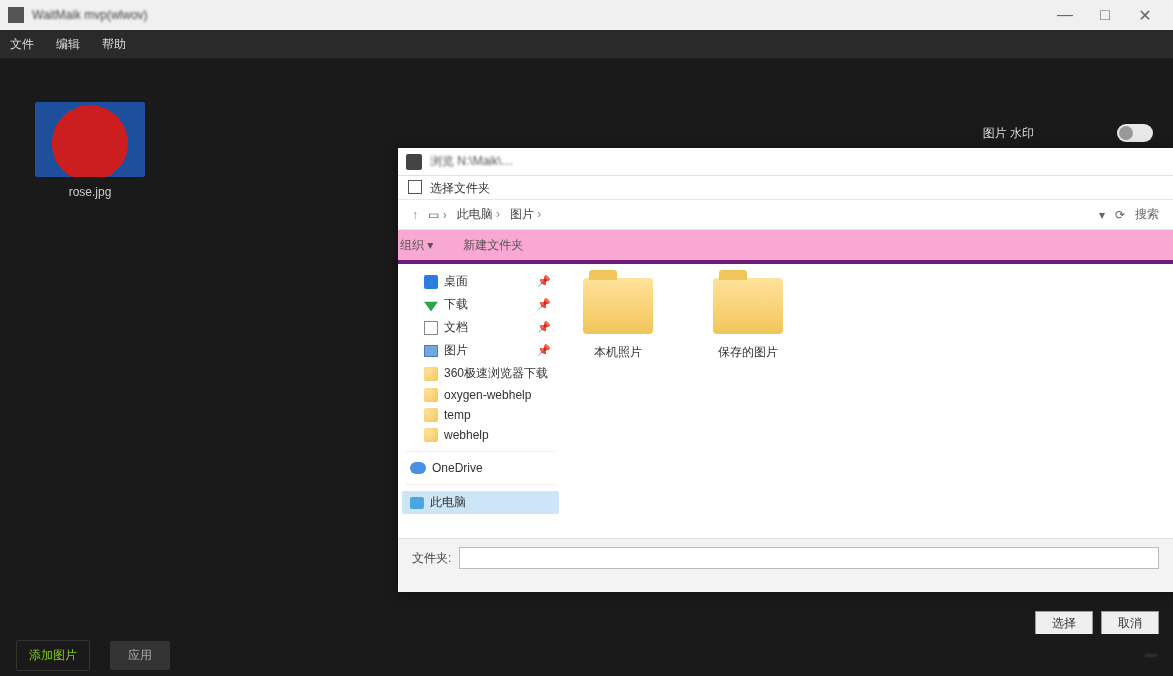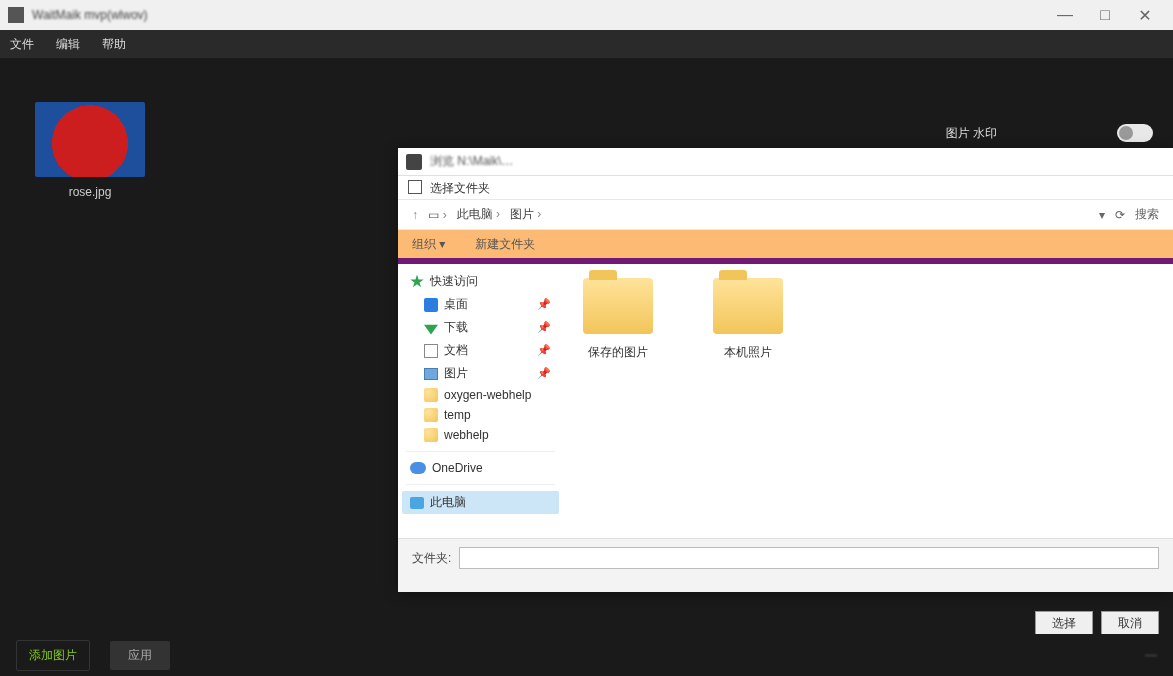--- a/index.html
+++ b/index.html
@@ -14,21 +14,21 @@
 .menubar { height:28px; background:#2a2a2a; color:#ddd; display:flex; align-items:center; padding:0 10px; gap:22px; }
 .menubar span { cursor:default; }
 
 .content { position:absolute; top:58px; left:0; right:0; bottom:42px; }
 
 .thumb-area { position:absolute; top:20px; left:20px; width:140px; text-align:center; color:#ccc;margin-top:24px; }
 .thumb-img { width:110px; height:75px; margin:0 auto 8px; border-radius:2px;
   background:radial-gradient(circle at 50% 55%, #cc1e1e 0 38px, #1e4f9c 38px 80px, #1a1a1a 80px); }
 .thumb-label { margin-top:6px; }
 
-.toggle-row { position:absolute; top:66px; right:20px; display:flex; align-items:center; gap:120px; color:#ddd; }
+.toggle-row { position:absolute; top:66px; right:20px; display:flex; align-items:center; gap:83px; color:#ddd; }
 .switch { width:36px; height:18px; background:#e8e8e8; border-radius:9px; position:relative; }
 .switch::after { content:""; position:absolute; left:2px; top:2px; width:14px; height:14px; background:#999; border-radius:50%; }
 
 .footer { position:absolute; left:0; right:0; bottom:0; height:42px; background:#1a1a1a; display:flex; align-items:center; padding:0 16px; gap:20px; }
 .footer .btn-ghost { padding:6px 12px; color:#84cc16; border:1px solid #333; border-radius:2px; cursor:default; }
 .footer .btn-dark  { padding:6px 18px; background:#333; color:#aaa; border-radius:2px; cursor:default; }
 .footer .status { margin-left:auto; color:#666; filter:blur(1px); }
 
 
 .picker { position:absolute; left:398px; top:90px; right:0; bottom:42px; background:#f7f7f7; box-shadow:0 2px 12px rgba(0,0,0,.4); }
@@ -39,21 +39,21 @@
 .picker-sub { height:24px; display:flex; padding:4px 10px; background:#fff; border-bottom:1px solid #e8e8e8; }
 .picker-sub .cube { width:14px; height:14px; border:1px solid #555; margin-right:8px; }
 .picker-sub span { color:#333; }
 
 .crumbs { height:30px; display:flex; align-items:center; padding:0 14px; gap:10px; background:#fff; border-bottom:1px solid #e8e8e8; color:#444; }
 .crumbs .nav-arrow { color:#888; }
 .crumbs .seg::after { content:" ›"; color:#888; }
 .crumbs .spacer { flex:1; }
 .crumbs .ico { color:#666; }
 
-.toolbar-row { height:34px; display:flex; align-items:center; gap:30px; padding:0 14px; color:#555; background:#fdba74; border-bottom:6px solid #701a75; }
+.toolbar-row { height:34px; display:flex; align-items:center; gap:30px; padding:0 2px; color:#555; background:#f9a8d4; border-bottom:4px solid #701a75; }
 
 .body-row { display:flex; height:calc(100% - 28px - 24px - 30px - 34px - 54px); background:#fff; }
 
 .tree { width:165px; padding:6px 4px; overflow:auto; }
 .tree-item { display:flex; align-items:center; gap:6px; padding:3px 8px; color:#333; cursor:default; border-radius:2px; }
 .tree-item.sel { background:#cde6f7; }
 .tree-item .pin { margin-left:auto; color:#888; font-size:11px; }
 .indent { padding-left:22px; }
 .ic { width:14px; height:14px; display:inline-block; }
 .ic-star   { background:#2ea44f; clip-path:polygon(50% 0,61% 35%,98% 35%,68% 57%,79% 91%,50% 70%,21% 91%,32% 57%,2% 35%,39% 35%); }
@@ -131,43 +131,43 @@
       <span class="ico">搜索</span>
     </div>
 
     <div class="toolbar-row">
       <span>组织 ▾</span>
       <span>新建文件夹</span>
     </div>
 
     <div class="body-row">
       <div class="tree">
-        <div class="tree-item">
-            <span class="ic ic-star"></span>
-            <span>快速访问</span>
-          </div>
         <div class="tree-item indent">
             <span class="ic ic-desk"></span>
             <span>桌面</span>
             <span class="pin">📌</span>
           </div>
         <div class="tree-item indent">
             <span class="ic ic-down"></span>
             <span>下载</span>
             <span class="pin">📌</span>
           </div>
         <div class="tree-item indent">
             <span class="ic ic-doc"></span>
             <span>文档</span>
             <span class="pin">📌</span>
           </div>
         <div class="tree-item indent">
             <span class="ic ic-pic"></span>
             <span>图片</span>
             <span class="pin">📌</span>
+          </div>
+        <div class="tree-item indent">
+            <span class="ic ic-fold"></span>
+            <span>360极速浏览器下载</span>
           </div>
         <div class="tree-item indent">
             <span class="ic ic-fold"></span>
             <span>oxygen-webhelp</span>
           </div>
         <div class="tree-item indent">
             <span class="ic ic-fold"></span>
             <span>temp</span>
           </div>
         <div class="tree-item indent">
@@ -183,25 +183,25 @@
         <div class="tree-item sel">
             <span class="ic ic-pc"></span>
             <span>此电脑</span>
           </div>
 
       </div>
 
       <div class="folder-pane">
         <div class="folder">
           <div class="folder-icon"></div>
-          <div class="folder-label">保存的图片</div>
+          <div class="folder-label">本机照片</div>
         </div>
         <div class="folder">
           <div class="folder-icon"></div>
-          <div class="folder-label">本机照片</div>
+          <div class="folder-label">保存的图片</div>
         </div>
       </div>
     </div>
 
     <div class="picker-footer">
       <div class="fn-row">
         <label>文件夹:</label>
         <input type="text" value="" style="">
       </div>
       <div class="btn-row">

